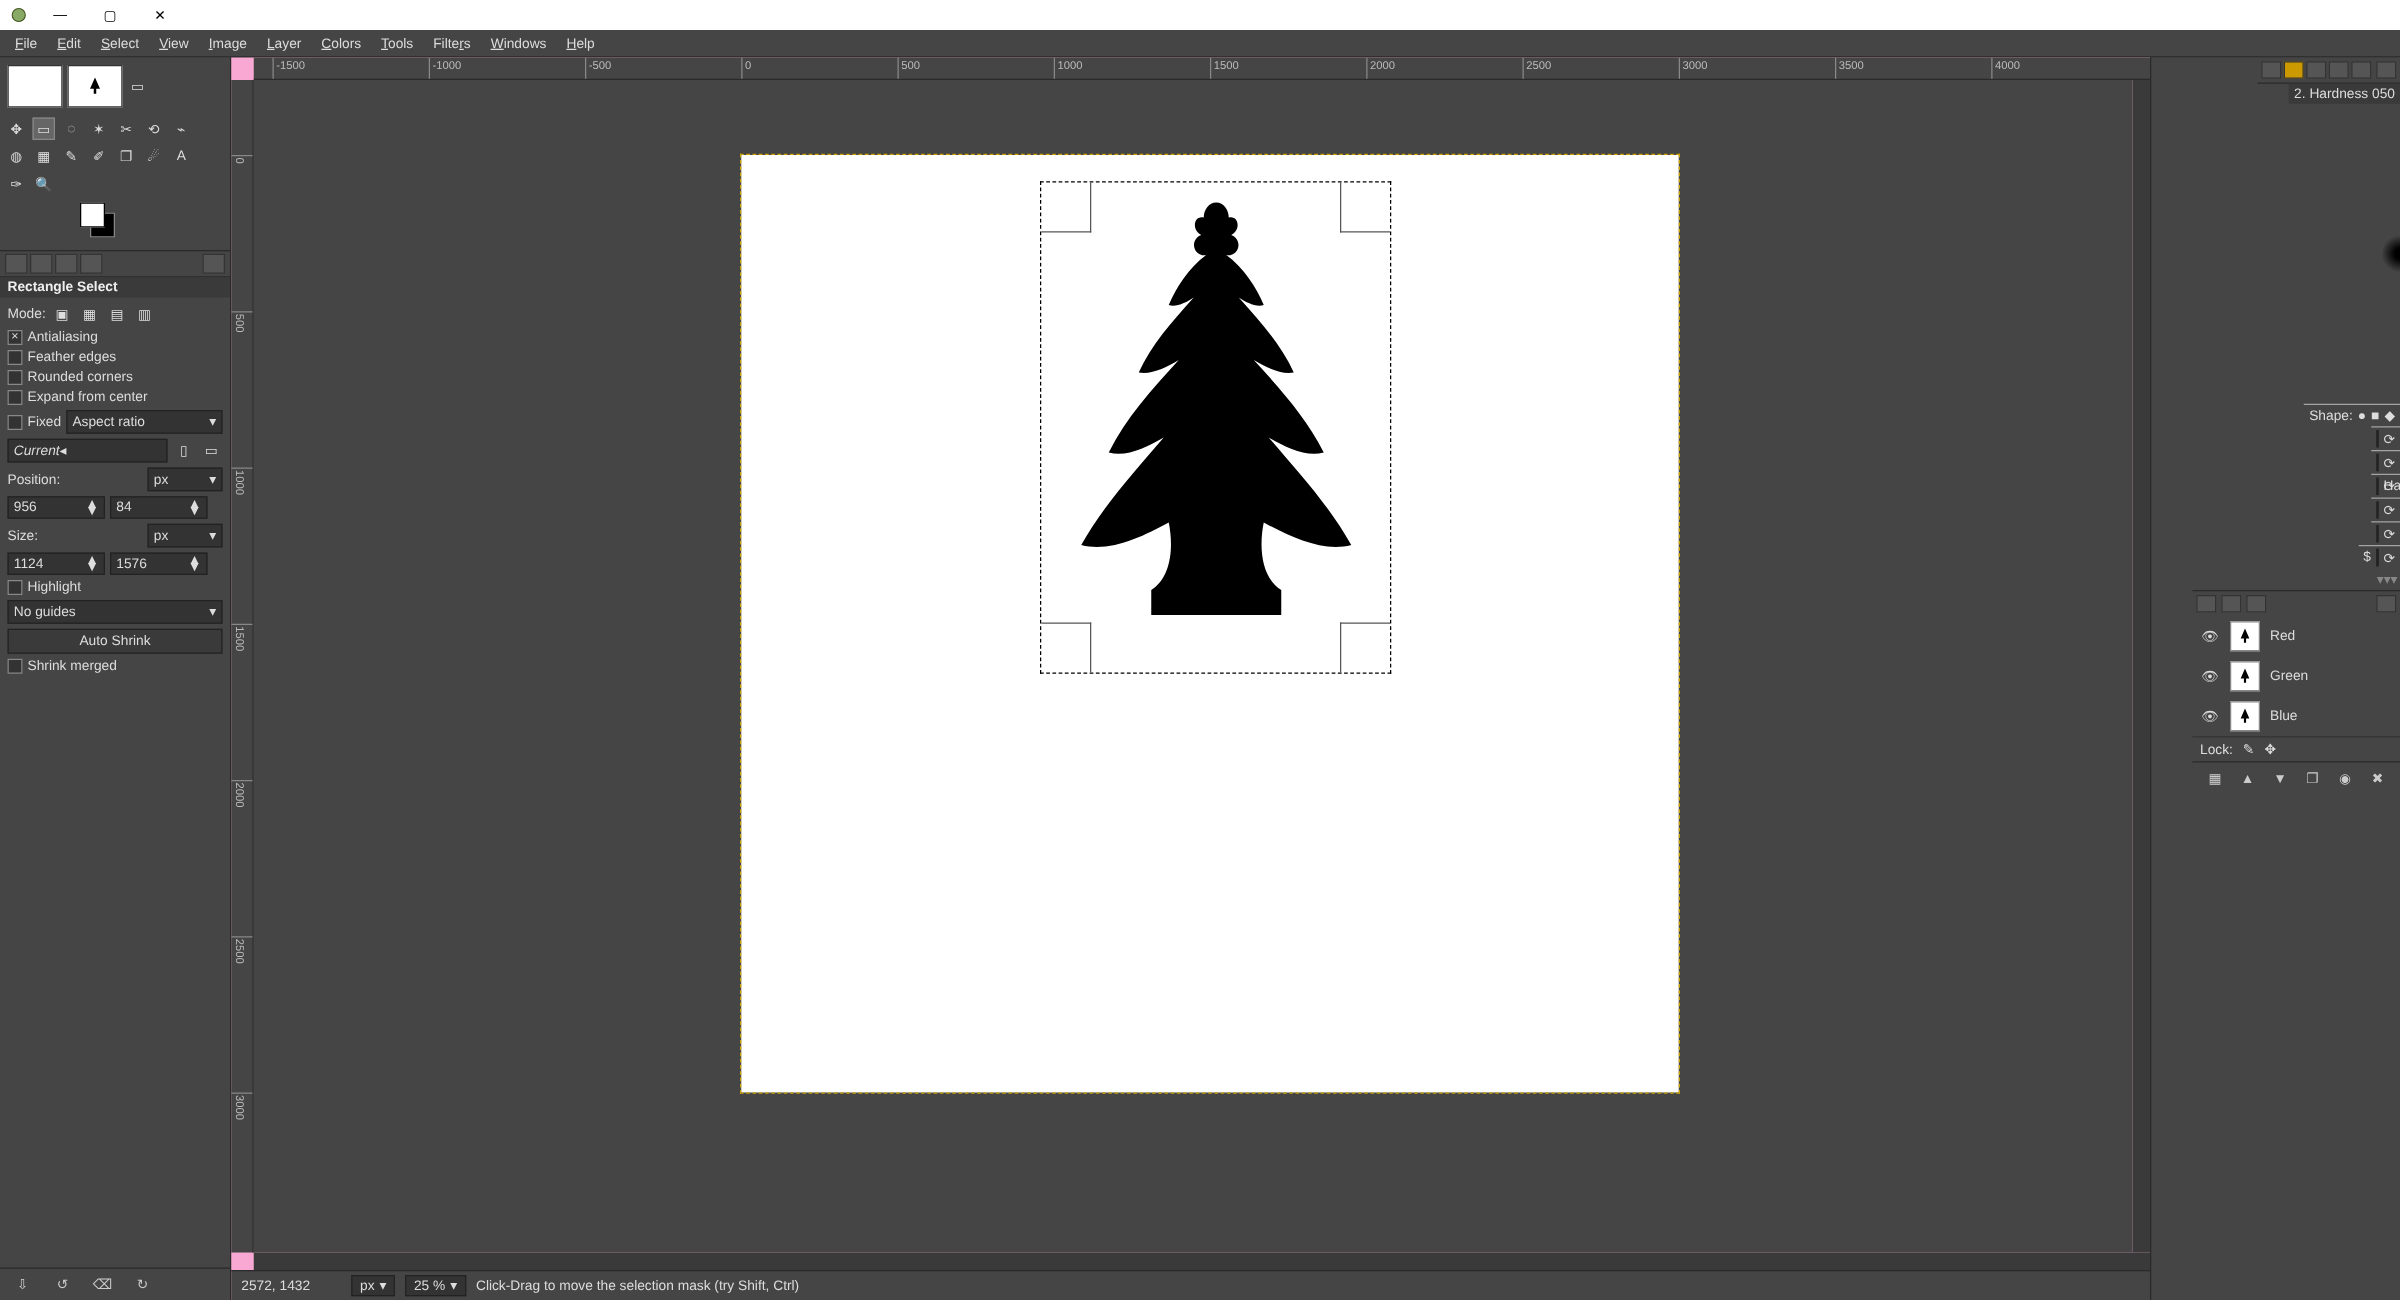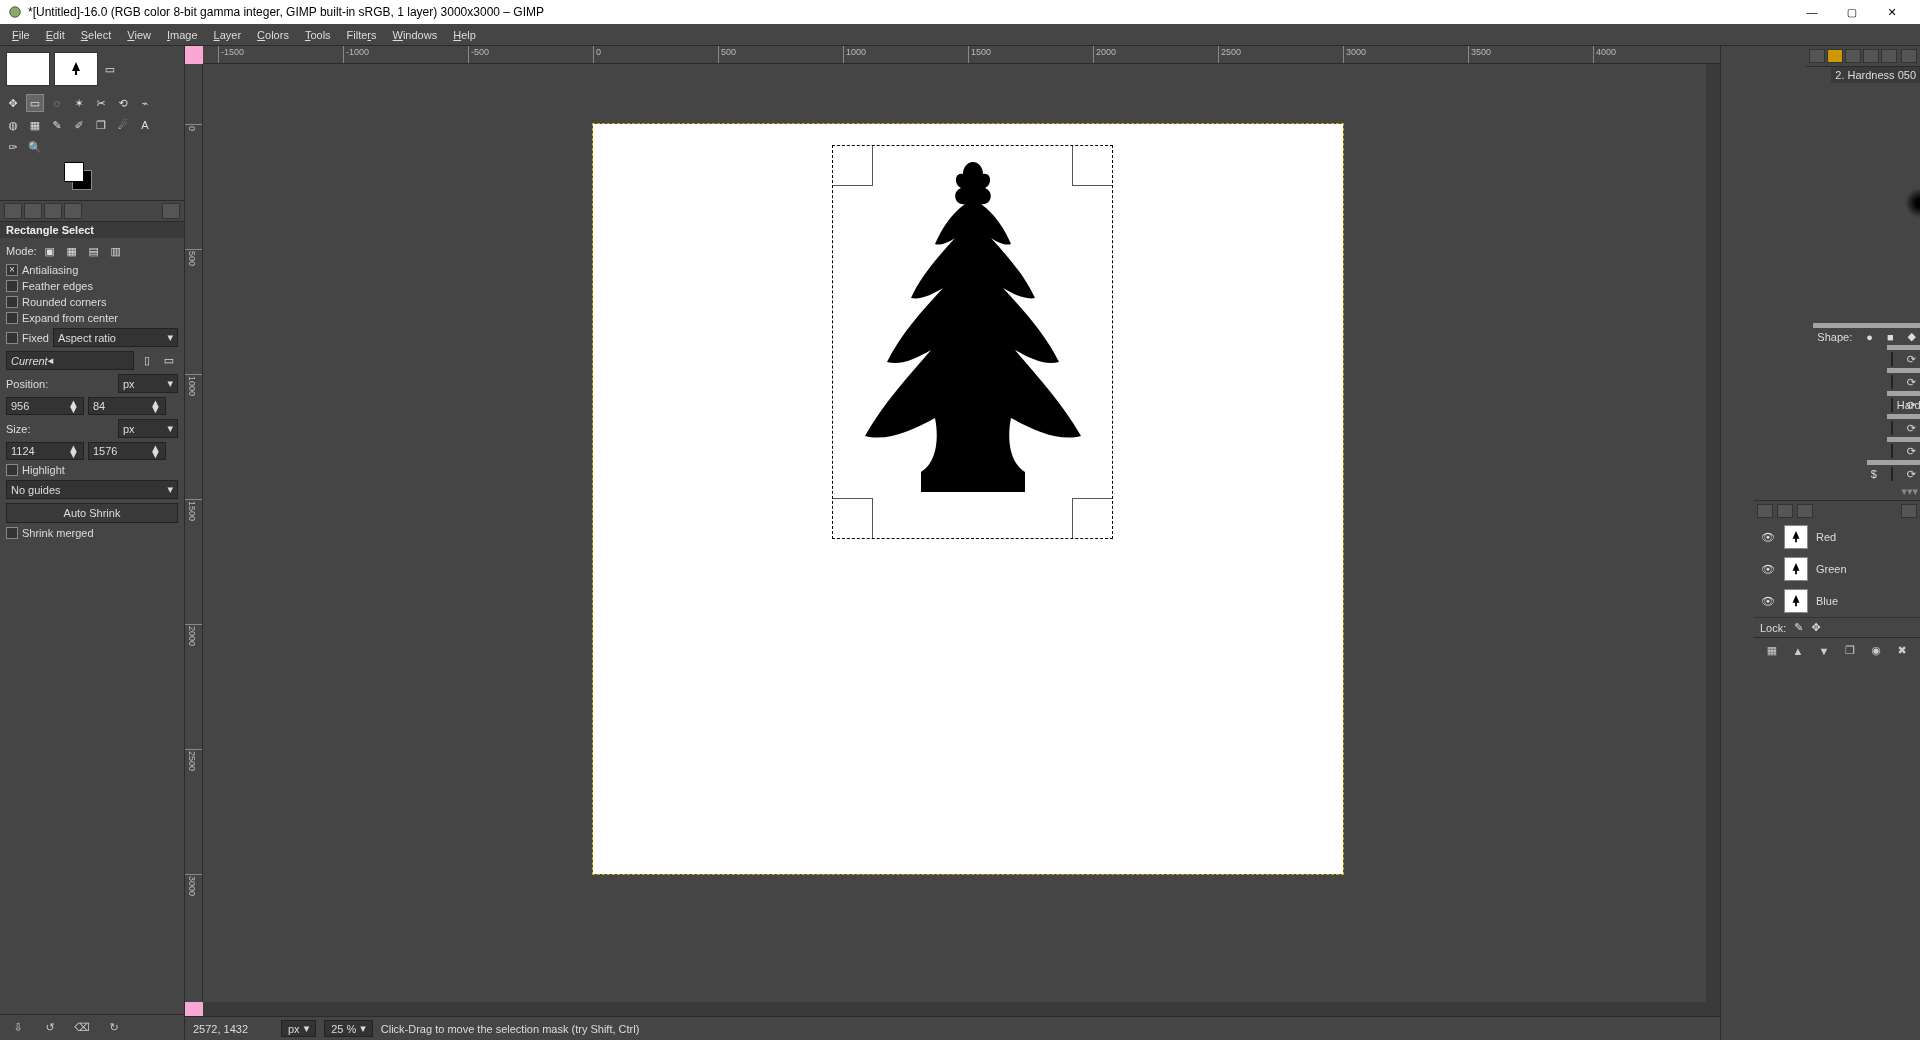--- a/index.html
+++ b/index.html
@@ -47,21 +47,21 @@
 .selection { position:absolute; border:1px dashed #000; }
 .sel-handle { position:absolute; width:40px; height:40px; border:1px solid #555; background:transparent;}
 .tree { position:absolute; }
 .scroll-h { height:14px; background:#3a3a3a; margin-left:18px;}
 .right-dock { width:200px; background:#454545; display:flex; flex-direction:column; border-left:1px solid #2a2a2a;align-items:flex-end;}
 .rtabs { display:flex; gap:2px; padding:3px; border-bottom:1px solid #2a2a2a;}
 .rtabs .rt { width:16px; height:14px; background:#555; border:1px solid #333;}
 .brush-row { background:#3a3a3a; padding:2px 4px; display:flex; align-items:center; gap:4px;}
 .brush-prev { background:#fff; height:240px; margin:0; position:relative;}
 .brush-prev .dot { position:absolute; left:50%; top:50%; width:30px; height:30px; border-radius:50%; transform:translate(-50%,-50%); background:radial-gradient(circle,#000 0%,#000 20%,rgba(0,0,0,0)70%);}
-.prop-row { display:flex; align-items:center; padding:2px 4px; gap:14px; border-top:5px solid #a3a3a3;}
+.prop-row { display:flex; align-items:center; padding:2px 4px; gap:4px; border-top:1px solid #a3a3a3;}
 .prop-row .bar { flex:1; height:14px; background:linear-gradient(to right,#6a6a6a 40%,#333 40%); border:1px solid #222;}
 .channels { border-top:1px solid #2a2a2a; display:flex; flex-direction:column;}
 .chan-tabs { display:flex; gap:4px; padding:3px; align-items:center;}
 .chan-tabs .ct { width:16px; height:14px; background:#555; border:1px solid #333;}
 .chan-tabs .spacer{flex:1}
 .chan-item { display:flex; align-items:center; gap:8px; padding:4px 6px;}
 .chan-item .eye { width:16px; text-align:center;}
 .chan-item .thumb { width:24px; height:24px; background:#fff; border:1px solid #888; display:flex; align-items:center; justify-content:center;}
 .lock-row { display:flex; align-items:center; gap:8px; padding:3px 6px; border-top:1px solid #333;}
 .statusbar { height:24px; background:#454545; border-top:1px solid #2a2a2a; display:flex; align-items:center; padding:0 8px; gap:8px;}
@@ -75,21 +75,20 @@
 </style>
 </head>
 <body>
 
 <div class="titlebar">
   <span class="icon">
     <svg viewBox="0 0 16 16" width="14" height="14">
         <circle cx="8" cy="8" r="6" fill="#8a6" stroke="#452"></circle>
       </svg>
   </span>
-  <span class="title">*[Untitled]-16.0 (RGB color 8-bit gamma integer, GIMP built-in sRGB, 1 layer) 3000x3000 – GIMP</span>
   <div class="winbtn">―</div>
   <div class="winbtn">▢</div>
   <div class="winbtn">✕</div>
 </div>
 
 <div class="menubar">
   <div class="mitem"><u>F</u>ile</div>
   <div class="mitem"><u>E</u>dit</div>
   <div class="mitem"><u>S</u>elect</div>
   <div class="mitem"><u>V</u>iew</div>

